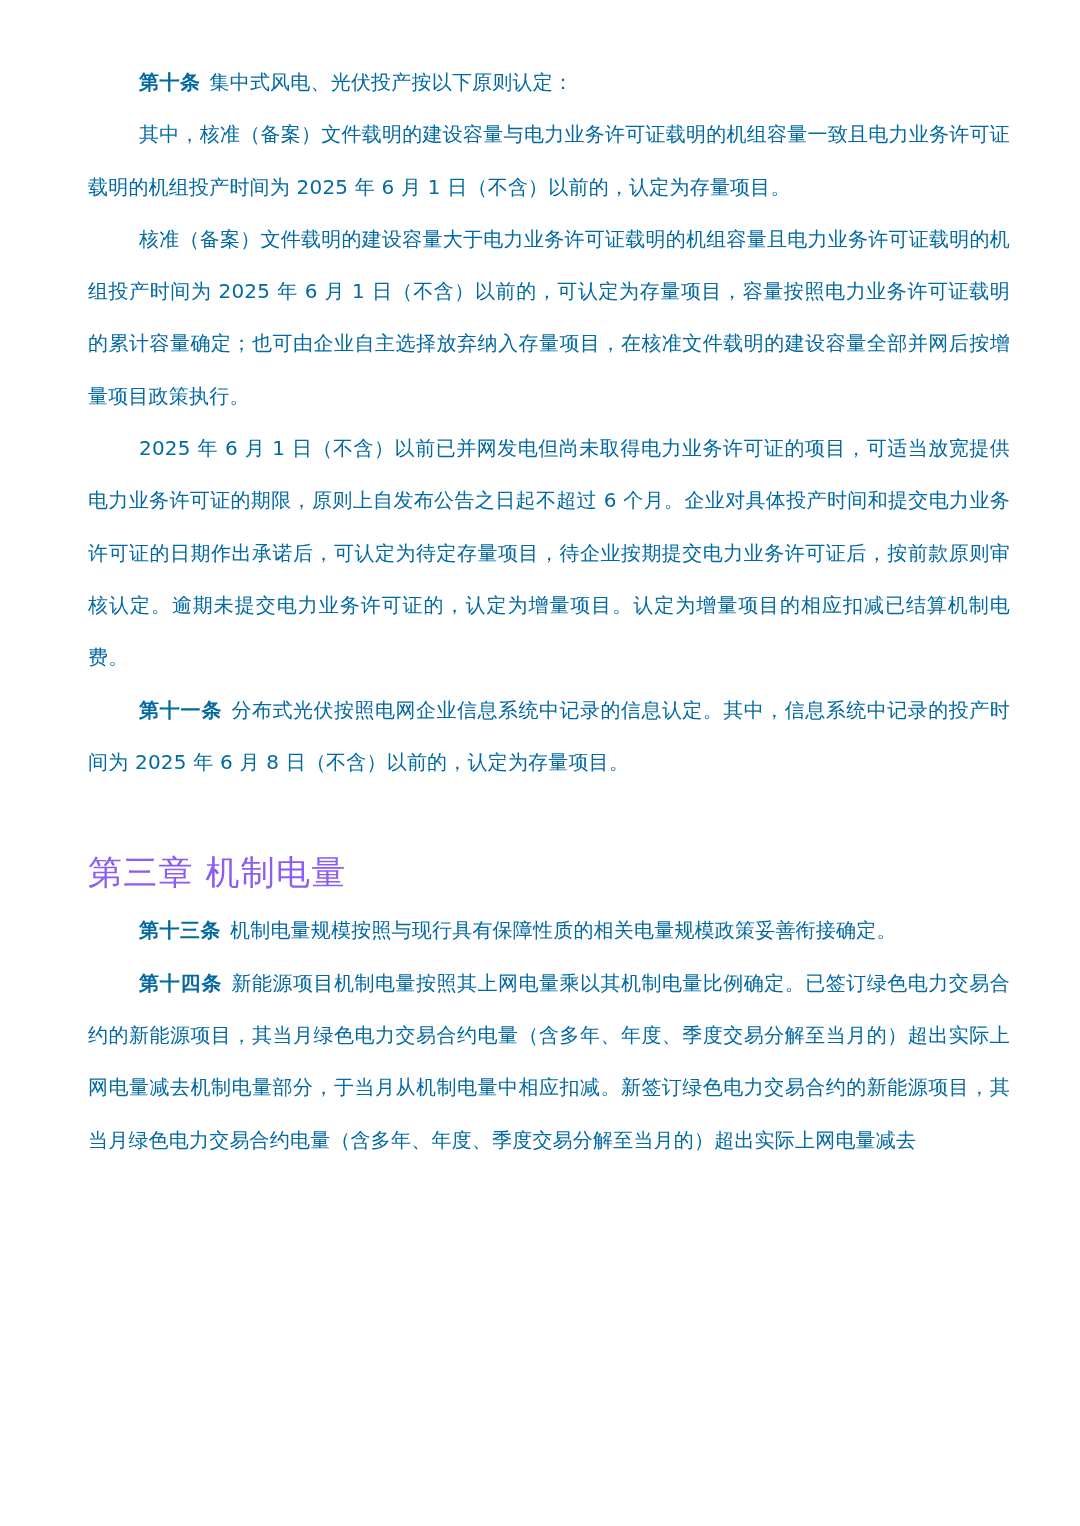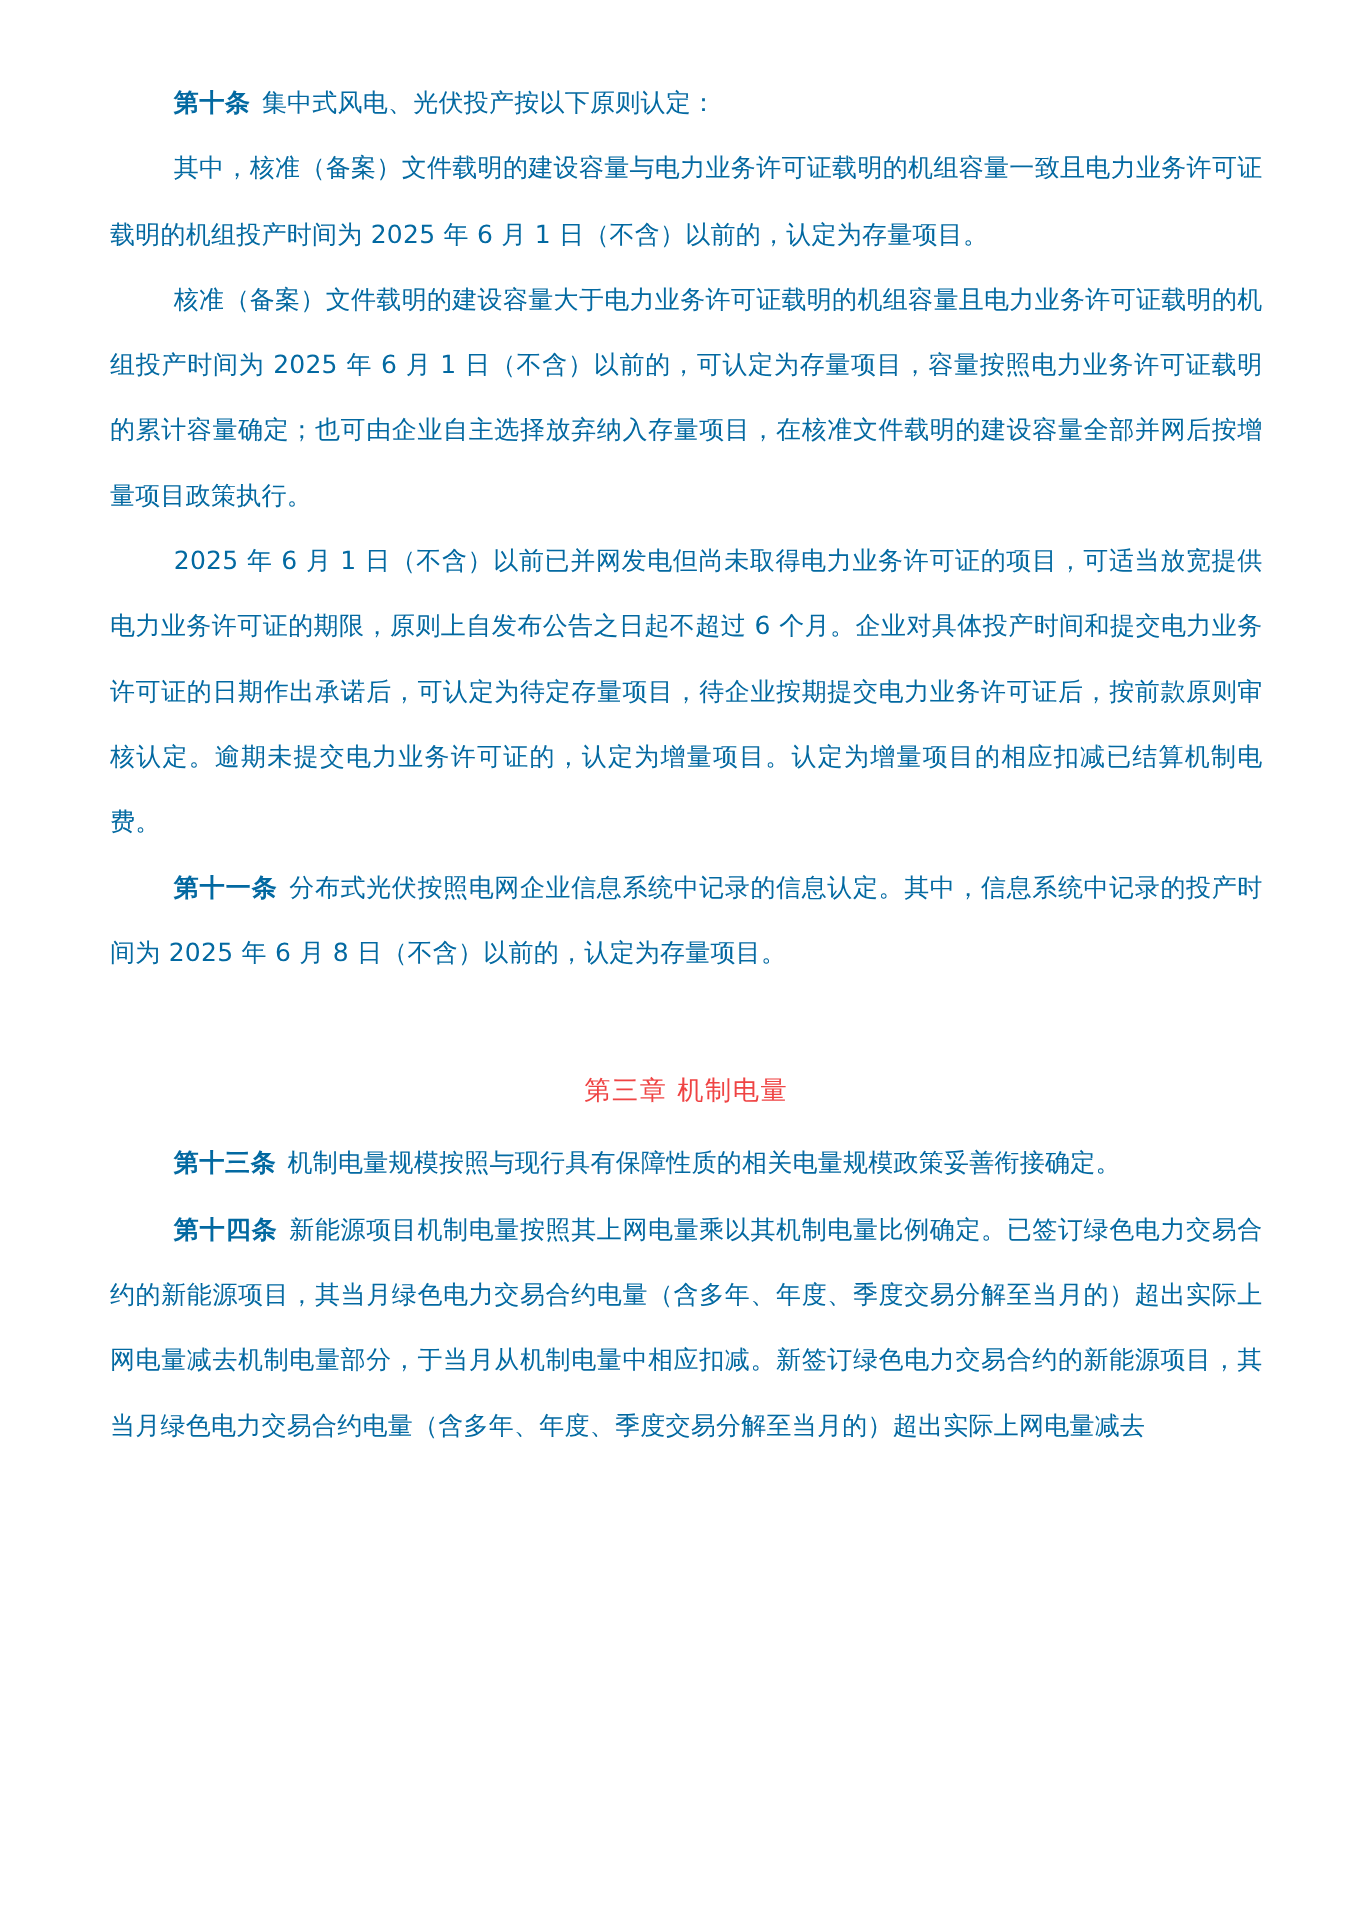--- a/index.html
+++ b/index.html
@@ -41,24 +41,24 @@
   .art-label {
     font-weight: 700;
     letter-spacing: 0.5px;
   }
   .art-gap {
     display: inline-block;
     width: 9px;
   }
   
   .chapter {
-    font-size: 21px;
+    font-size: 34px;
     line-height: 52.3px;
-    color: #ef4444;
-    text-align: center;
+    color: #8b5cf6;
+    text-align: left;
     text-indent: 0;
     font-weight: 400;
     letter-spacing: 1.2px;
     margin: 0;
   }
   .spacer-chapter-before {
     height: 58px;
   }
   .spacer-chapter-after {
     height: 6px;

